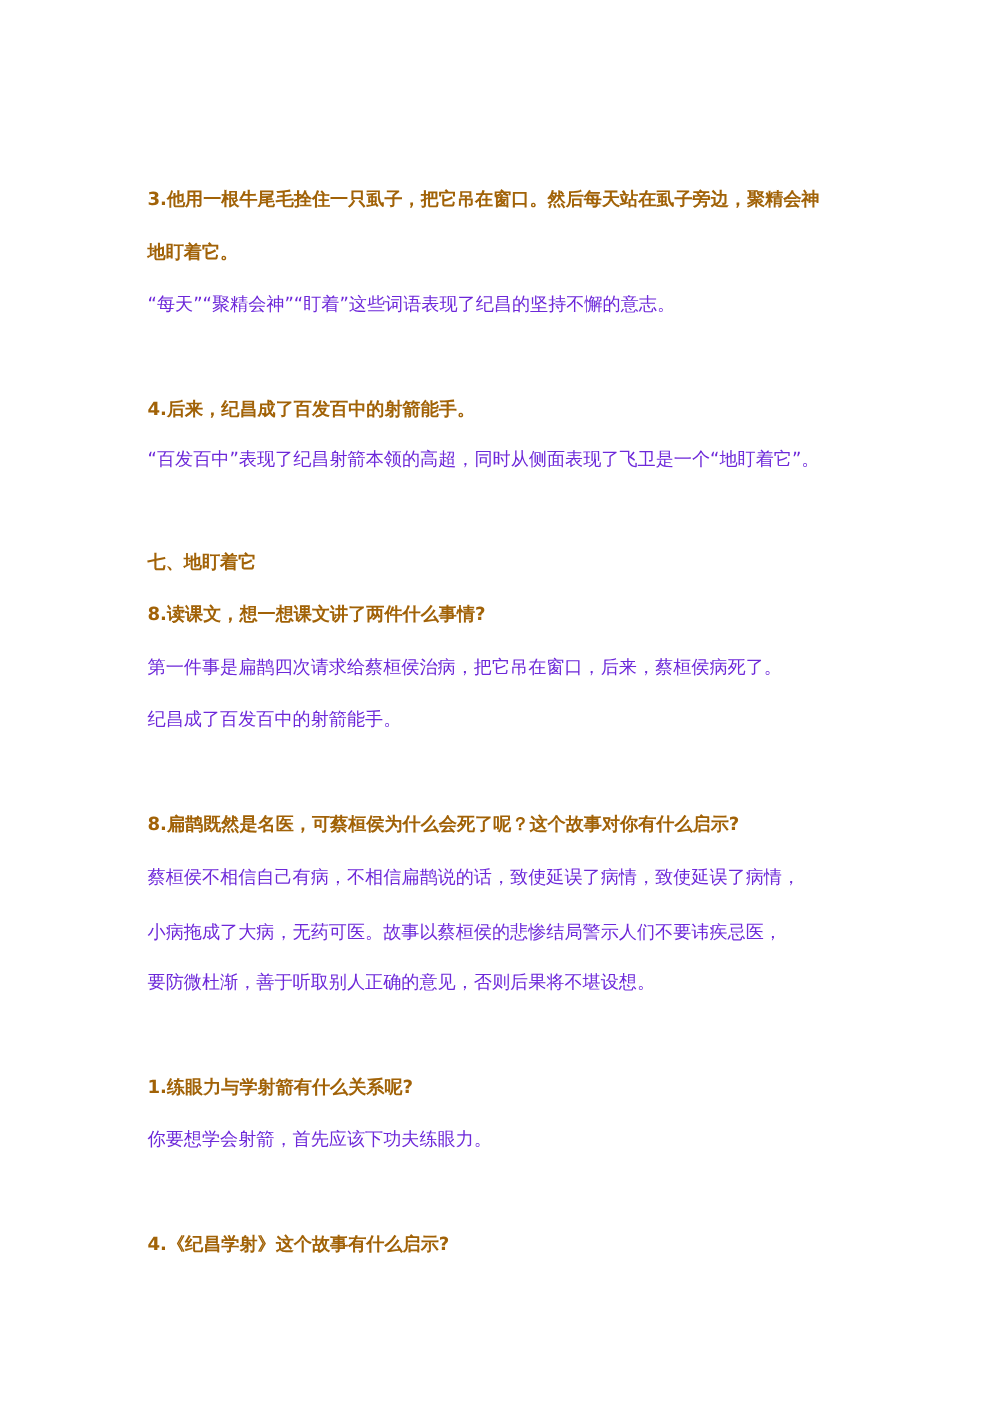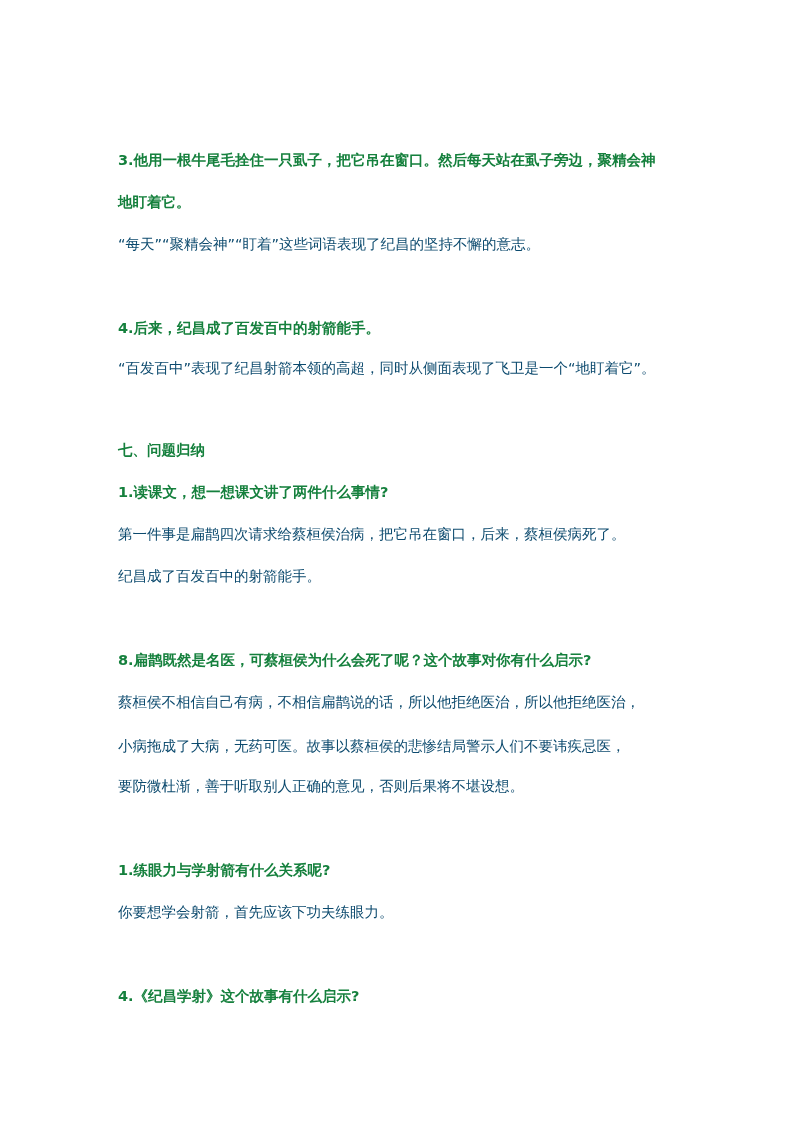--- a/index.html
+++ b/index.html
@@ -1,40 +1,40 @@
 <!DOCTYPE html>
 <html><head>
 <meta charset="utf-8">
 <style>
   html, body { margin: 0; padding: 0; background: #ffffff; }
   body { width: 793px; height: 1122px; position: relative; overflow: hidden;
          font-family: "DejaVu Sans", "Liberation Sans", sans-serif; }
   .line { position: absolute; left: 118px; white-space: nowrap; font-size: 14.5px; line-height: 20px; }
-  .bold { font-weight: bold; color: #15803d; }
-  .normal { font-weight: normal; color: #0c4a6e; }
+  .bold { font-weight: bold; color: #a16207; }
+  .normal { font-weight: normal; color: #6d28d9; }
 </style>
 </head>
 <body>
 
 <div>
   <div class="line bold" style="top:150px">3.他用一根牛尾毛拴住一只虱子，把它吊在窗口。然后每天站在虱子旁边，聚精会神</div>
   <div class="line bold" style="top:192px">地盯着它。</div>
   <div class="line normal" style="top:234px">“每天”“聚精会神”“盯着”这些词语表现了纪昌的坚持不懈的意志。</div>
 
   <div class="line bold" style="top:318px">4.后来，纪昌成了百发百中的射箭能手。</div>
   <div class="line normal" style="top:358px">“百发百中”表现了纪昌射箭本领的高超，同时从侧面表现了飞卫是一个“地盯着它”。</div>
 
-  <div class="line bold" style="top:440px">七、问题归纳</div>
+  <div class="line bold" style="top:440px">七、地盯着它</div>
 
-  <div class="line bold" style="top:482px">1.读课文，想一想课文讲了两件什么事情?</div>
+  <div class="line bold" style="top:482px">8.读课文，想一想课文讲了两件什么事情?</div>
   <div class="line normal" style="top:524px">第一件事是扁鹊四次请求给蔡桓侯治病，把它吊在窗口，后来，蔡桓侯病死了。</div>
   <div class="line normal" style="top:566px">纪昌成了百发百中的射箭能手。</div>
 
   <div class="line bold" style="top:650px">8.扁鹊既然是名医，可蔡桓侯为什么会死了呢？这个故事对你有什么启示?</div>
-  <div class="line normal" style="top:692px">蔡桓侯不相信自己有病，不相信扁鹊说的话，所以他拒绝医治，所以他拒绝医治，</div>
+  <div class="line normal" style="top:692px">蔡桓侯不相信自己有病，不相信扁鹊说的话，致使延误了病情，致使延误了病情，</div>
   <div class="line normal" style="top:736px">小病拖成了大病，无药可医。故事以蔡桓侯的悲惨结局警示人们不要讳疾忌医，</div>
   <div class="line normal" style="top:776px">要防微杜渐，善于听取别人正确的意见，否则后果将不堪设想。</div>
 
   <div class="line bold" style="top:860px">1.练眼力与学射箭有什么关系呢?</div>
   <div class="line normal" style="top:902px">你要想学会射箭，首先应该下功夫练眼力。</div>
 
   <div class="line bold" style="top:986px">4.《纪昌学射》这个故事有什么启示?</div>
 </div>
 
 </body></html>

